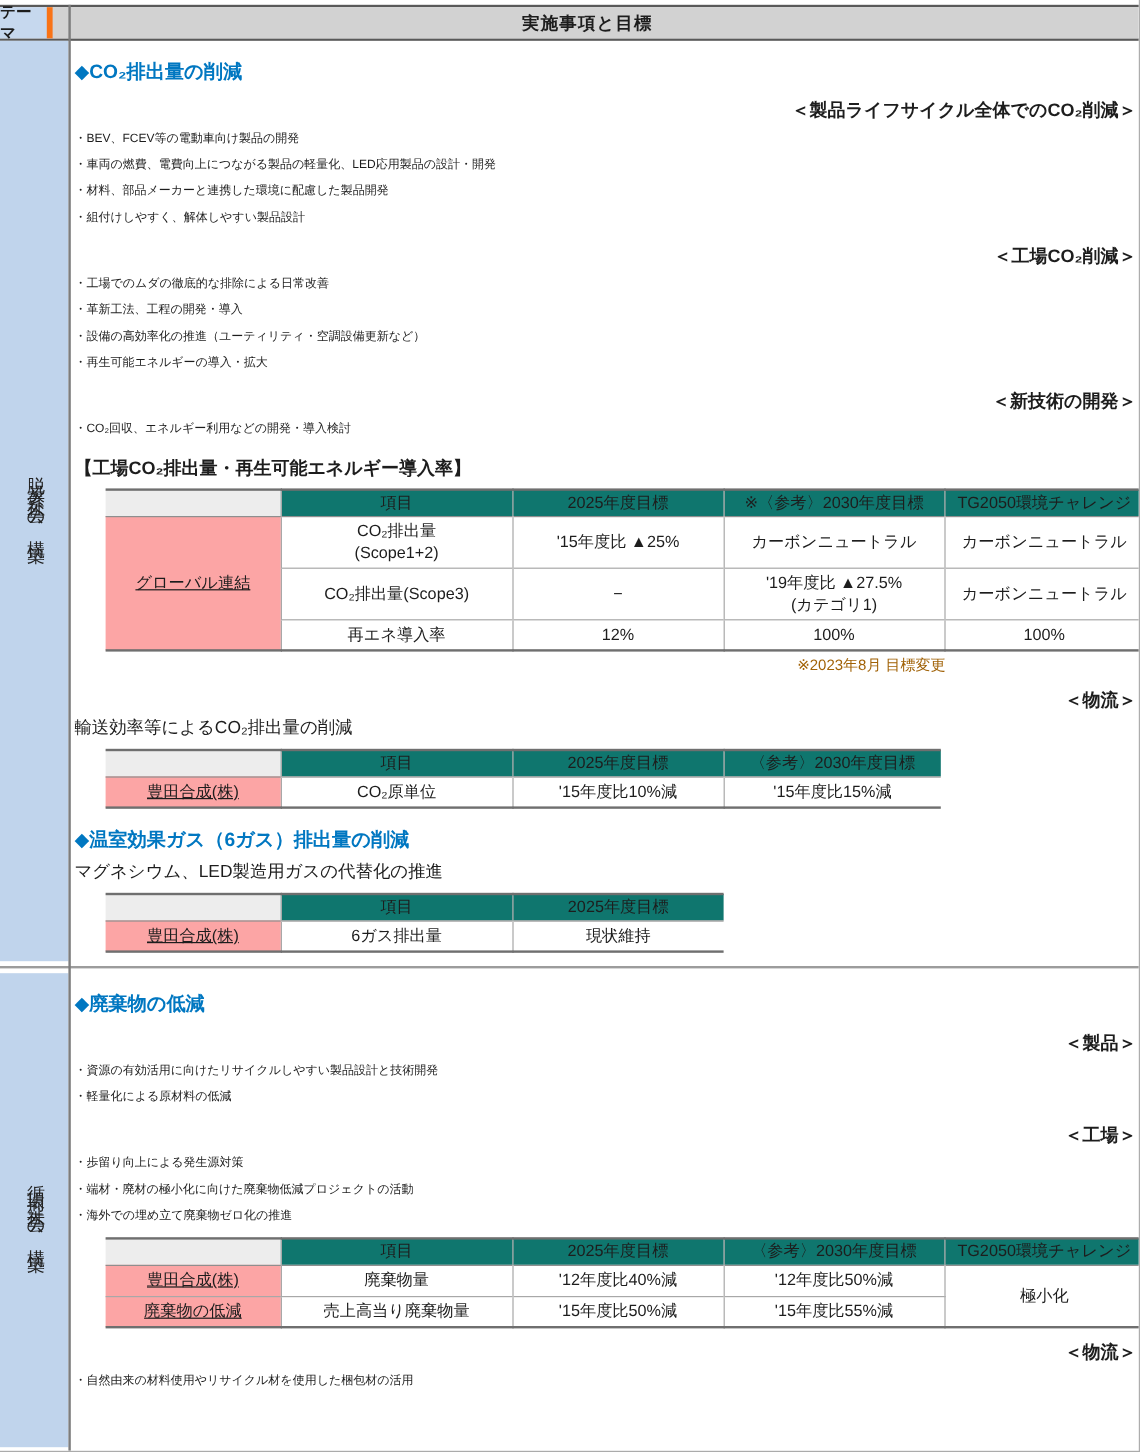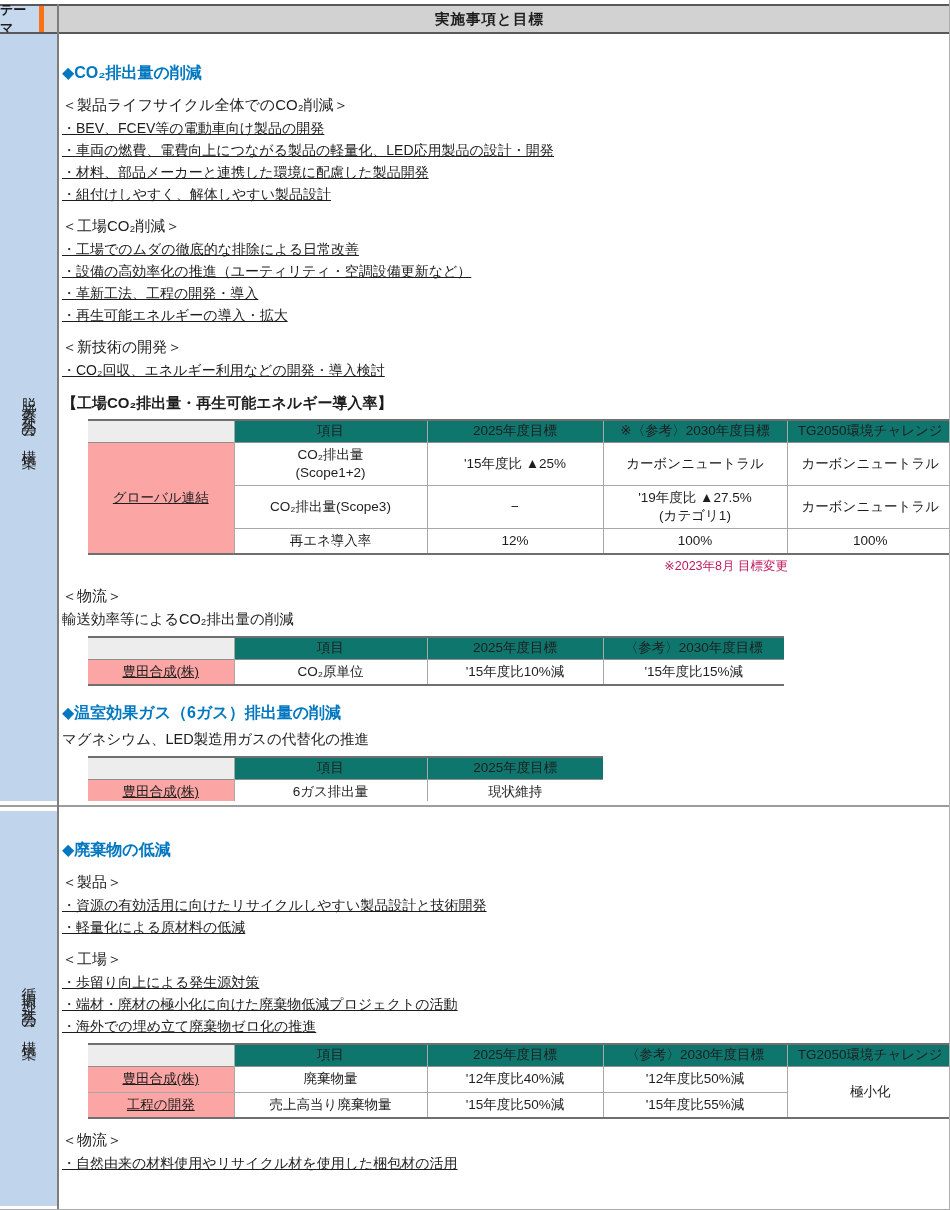--- a/index.html
+++ b/index.html
@@ -25,30 +25,30 @@
   .section-row { display:flex; }
   .section-row.s1 { height:767px; }
   .section-row.s2 { flex:1; }
   .section-divider { border:none; border-top:2px solid #9c9c9c; margin:4px 0; }
 
   .side-col { width:57px; padding:0; }
   .side-cell { height:100%; background:#c0d4ec; display:flex; align-items:center; justify-content:center; }
   .side-label { writing-mode:vertical-rl; text-orientation:upright;
                 font-size:15px; letter-spacing:6px; color:#222; }
 
-  .content-col { flex:1; padding:12px 2px 0 5px; overflow:hidden; }
+  .content-col { flex:1; padding:0 2px 0 5px; overflow:hidden; }
 
   
   .h-blue { color:#0077c1; font-weight:bold; font-size:16px; line-height:22px; margin:16px 0 4px 0; }
-  .subhead { font-weight:normal; font-size:15px; line-height:20px; margin:11px 0 2px 0; }
+  .subhead { font-weight:bold; font-size:15px; line-height:20px; margin:11px 0 2px 0;text-align:right; }
   .plain { font-size:14.5px; line-height:22px; }
   .bullets { }
-  .bullet { font-size:14px; line-height:22px; padding-left:14px; text-indent:-14px;text-decoration:underline; }
+  .bullet { font-size:10px; line-height:22px; padding-left:14px; text-indent:-14px; }
   .tbl-title { font-weight:bold; font-size:15px; line-height:20px; margin:12px 0 5px 0; }
-  .tbl-note { width:700px; text-align:right; font-size:12.5px; color:#be185d; margin:3px 0 0 26px; }
+  .tbl-note { width:700px; text-align:right; font-size:12.5px; color:#a16207; margin:3px 0 0 26px; }
 
   
   table.tbl { border-collapse:collapse; table-layout:fixed; margin:6px 0 0 26px;
               border-top:2px solid #6f6f6f; border-bottom:2px solid #6f6f6f; }
   .tbl th, .tbl td { border-left:1px solid #a8a8a8; font-size:13.5px; font-weight:normal;
                      text-align:center; vertical-align:middle; padding:3px 3px; line-height:18px; }
   .tbl th { height:22px; padding:1px 2px; }
   .tbl th.hd-blue { background:#0f766e; }
   .tbl th.hd-blank { background:#ededed; border-left:none; }
   .tbl td { height:26px; }
@@ -78,22 +78,22 @@
           <div class="subhead">＜製品ライフサイクル全体でのCO₂削減＞</div>
           <div class="bullets">
             <div class="bullet">・BEV、FCEV等の電動車向け製品の開発</div>
             <div class="bullet">・車両の燃費、電費向上につながる製品の軽量化、LED応用製品の設計・開発</div>
             <div class="bullet">・材料、部品メーカーと連携した環境に配慮した製品開発</div>
             <div class="bullet">・組付けしやすく、解体しやすい製品設計</div>
           </div>
           <div class="subhead">＜工場CO₂削減＞</div>
           <div class="bullets">
             <div class="bullet">・工場でのムダの徹底的な排除による日常改善</div>
+            <div class="bullet">・革新工法、工程の開発・導入</div>
             <div class="bullet">・設備の高効率化の推進（ユーティリティ・空調設備更新など）</div>
-            <div class="bullet">・革新工法、工程の開発・導入</div>
             <div class="bullet">・再生可能エネルギーの導入・拡大</div>
           </div>
           <div class="subhead">＜新技術の開発＞</div>
           <div class="bullets">
             <div class="bullet">・CO₂回収、エネルギー利用などの開発・導入検討</div>
           </div>
           <div class="tbl-title">【工場CO₂排出量・再生可能エネルギー導入率】</div>
           <table class="tbl" style="width: 865px;">
             <colgroup>
               <col style="width: 146px;">
@@ -226,21 +226,21 @@
             </thead>
             <tbody>
               <tr>
                 <td class="rowhead">豊田合成(株)</td>
                 <td class="val">廃棄物量</td>
                 <td class="val">'12年度比40%減</td>
                 <td class="val">'12年度比50%減</td>
                 <td class="val" rowspan="2">極小化</td>
               </tr>
               <tr>
-                <td class="rowhead">工程の開発</td>
+                <td class="rowhead">廃棄物の低減</td>
                 <td class="val">売上高当り廃棄物量</td>
                 <td class="val">'15年度比50%減</td>
                 <td class="val">'15年度比55%減</td>
               </tr>
             </tbody>
           </table>
           <div class="subhead">＜物流＞</div>
           <div class="bullets">
             <div class="bullet">・自然由来の材料使用やリサイクル材を使用した梱包材の活用</div>
           </div>

